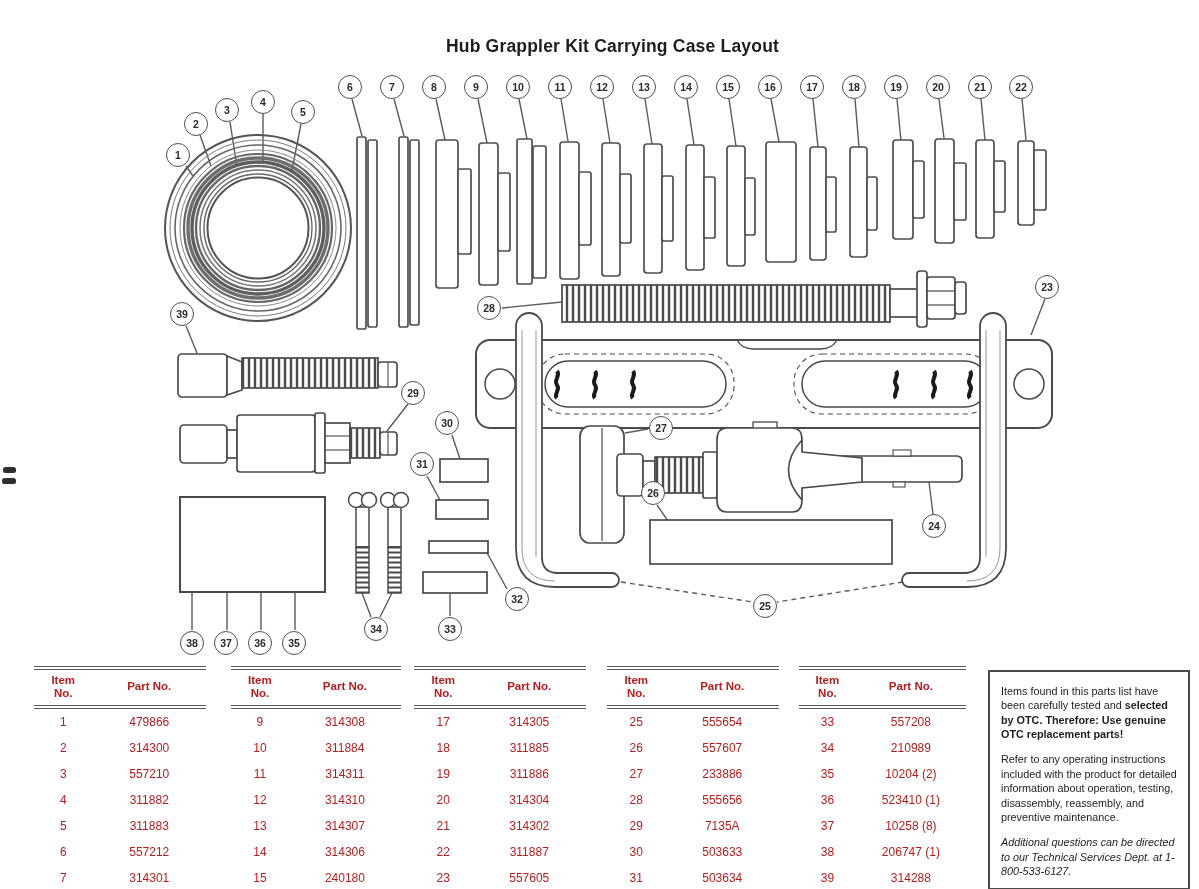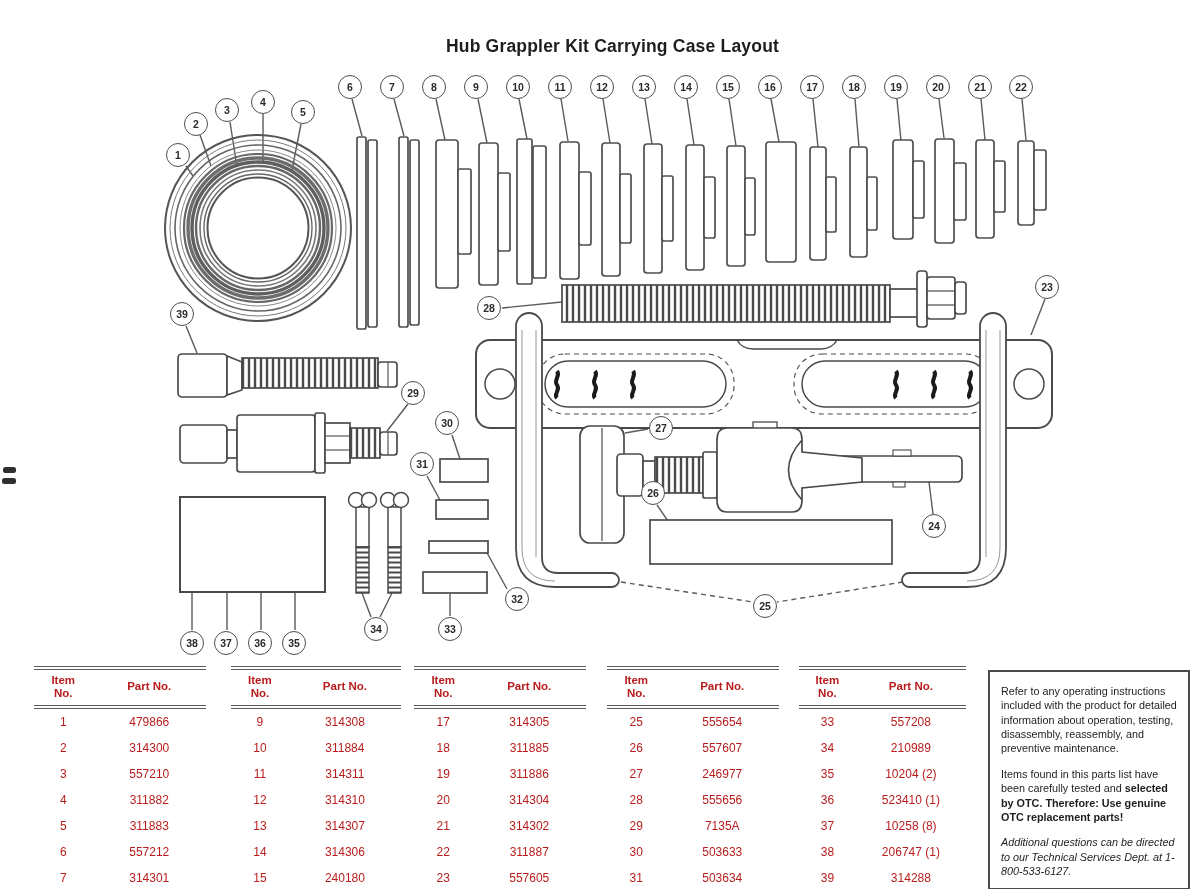--- a/index.html
+++ b/index.html
@@ -484,21 +484,21 @@
           <tr>
             <td>25</td>
             <td>555654</td>
           </tr>
           <tr>
             <td>26</td>
             <td>557607</td>
           </tr>
           <tr>
             <td>27</td>
-            <td>246977</td>
+            <td>233886</td>
           </tr>
           <tr>
             <td>28</td>
             <td>555656</td>
           </tr>
           <tr>
             <td>29</td>
             <td>7135A</td>
           </tr>
           <tr>
@@ -552,18 +552,18 @@
           </tr>
           <tr>
             <td>39</td>
             <td>314288</td>
           </tr>
         </tbody>
       </table>
   </div>
 
   <div class="infobox">
+    <p><span>Items found in this parts list have been carefully tested and </span><span class="b">selected by OTC. Therefore: Use genuine OTC replacement parts!</span></p>
     <p>Refer to any operating instructions included with the product for detailed information about operation, testing, disassembly, reassembly, and preventive maintenance.</p>
-    <p><span>Items found in this parts list have been carefully tested and </span><span class="b">selected by OTC. Therefore: Use genuine OTC replacement parts!</span></p>
     <p>Additional questions can be directed to our Technical Services Dept. at 1-800-533-6127.</p>
   </div>
 
 </div>
 
 </body></html>

